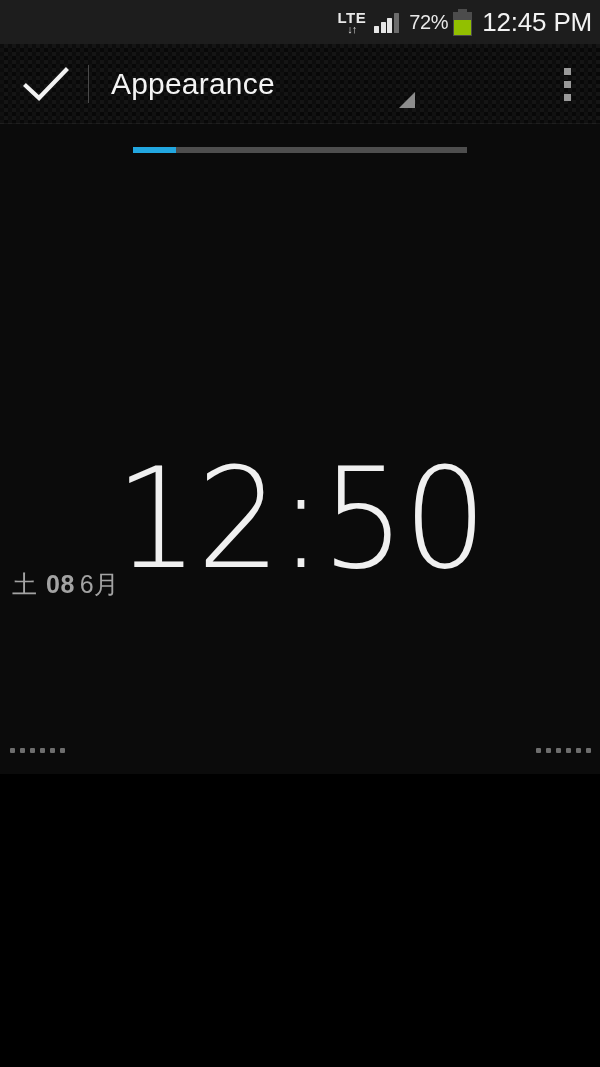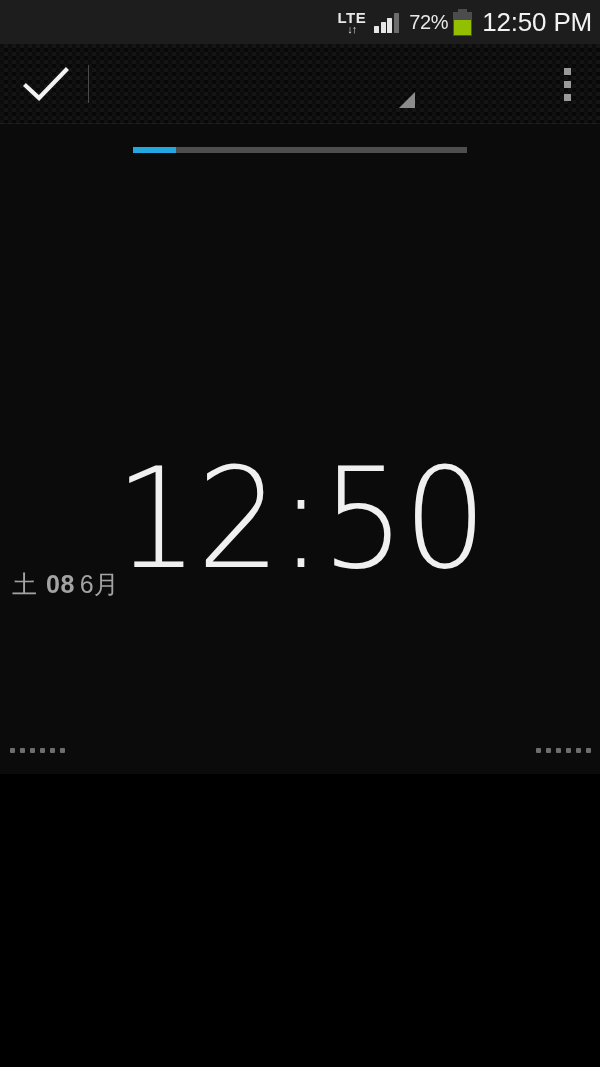--- a/index.html
+++ b/index.html
@@ -297,35 +297,36 @@
       </div>
 
       <span class="batt-pct">72%</span>
 
       <div class="battery">
         <div class="nub"></div>
         <div class="shell"></div>
         <div class="fill" id="batt-fill" style="height: 14.5px; background: rgb(146, 192, 0);"></div>
       </div>
 
-      <span class="sb-clock">12:50 PM</span>
+      <span class="sb-clock">12:45 PM</span>
     </div>
   </div>
 
   <div id="actionbar" class="weave">
 
     <div class="ab-done">
       <svg class="check" viewBox="0 0 46 36">
         <path d="M3 20 L16 32 L43 4" fill="none" stroke="#f2f2f2" stroke-width="4.2" stroke-linecap="square" stroke-linejoin="miter"></path>
       </svg>
     </div>
 
     <div class="ab-divider"></div>
 
     <div class="ab-title-wrap">
+      <span class="ab-title">Appearance</span>
       <span class="spinner-tri"></span>
     </div>
 
     <div class="ab-overflow">
       <span></span>
       <span></span>
       <span></span>
     </div>
   </div>
 

